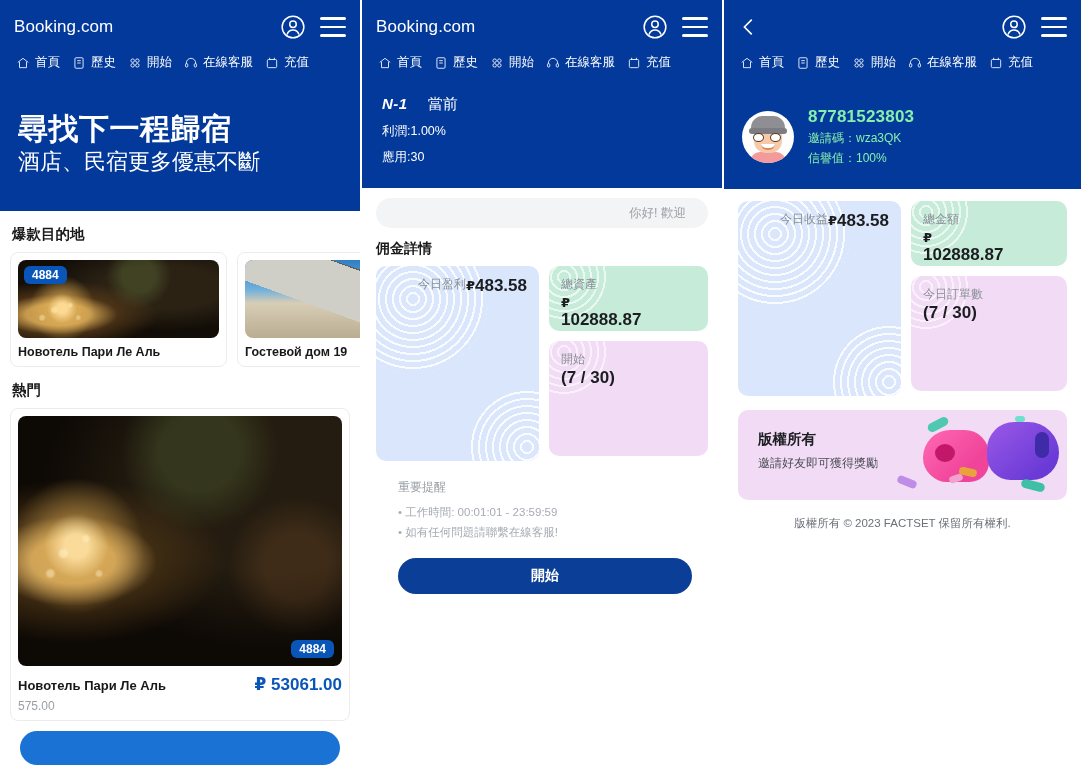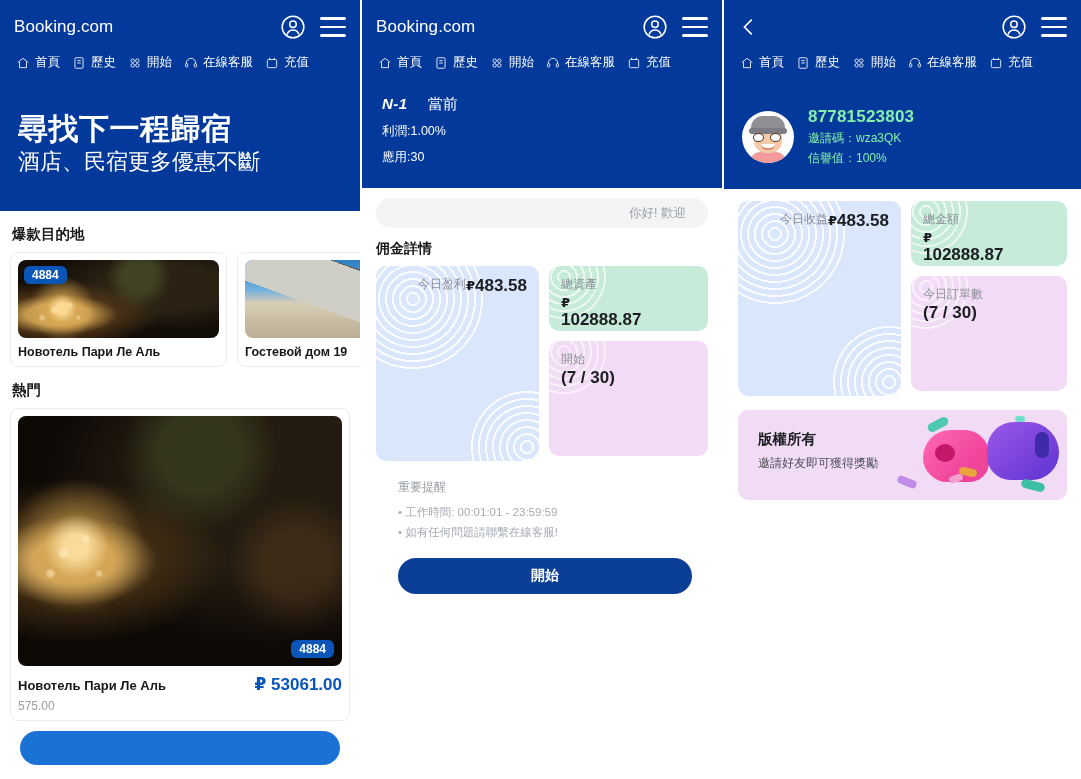--- a/index.html
+++ b/index.html
@@ -489,16 +489,17 @@
         <span class="blob b-pinkhand"></span>
         <span class="blob b-purple"></span>
         <span class="blob b-t1"></span>
         <span class="blob b-t2"></span>
         <span class="blob b-t3"></span>
         <span class="blob b-t4"></span>
         <span class="blob b-t5"></span>
         <span class="blob b-t6"></span>
       </div>
 
+      <div class="footer-note">版權所有 © 2023 FACTSET 保留所有權利.</div>
     </div>
   </div>
 
 </div>
 
 </body></html>

